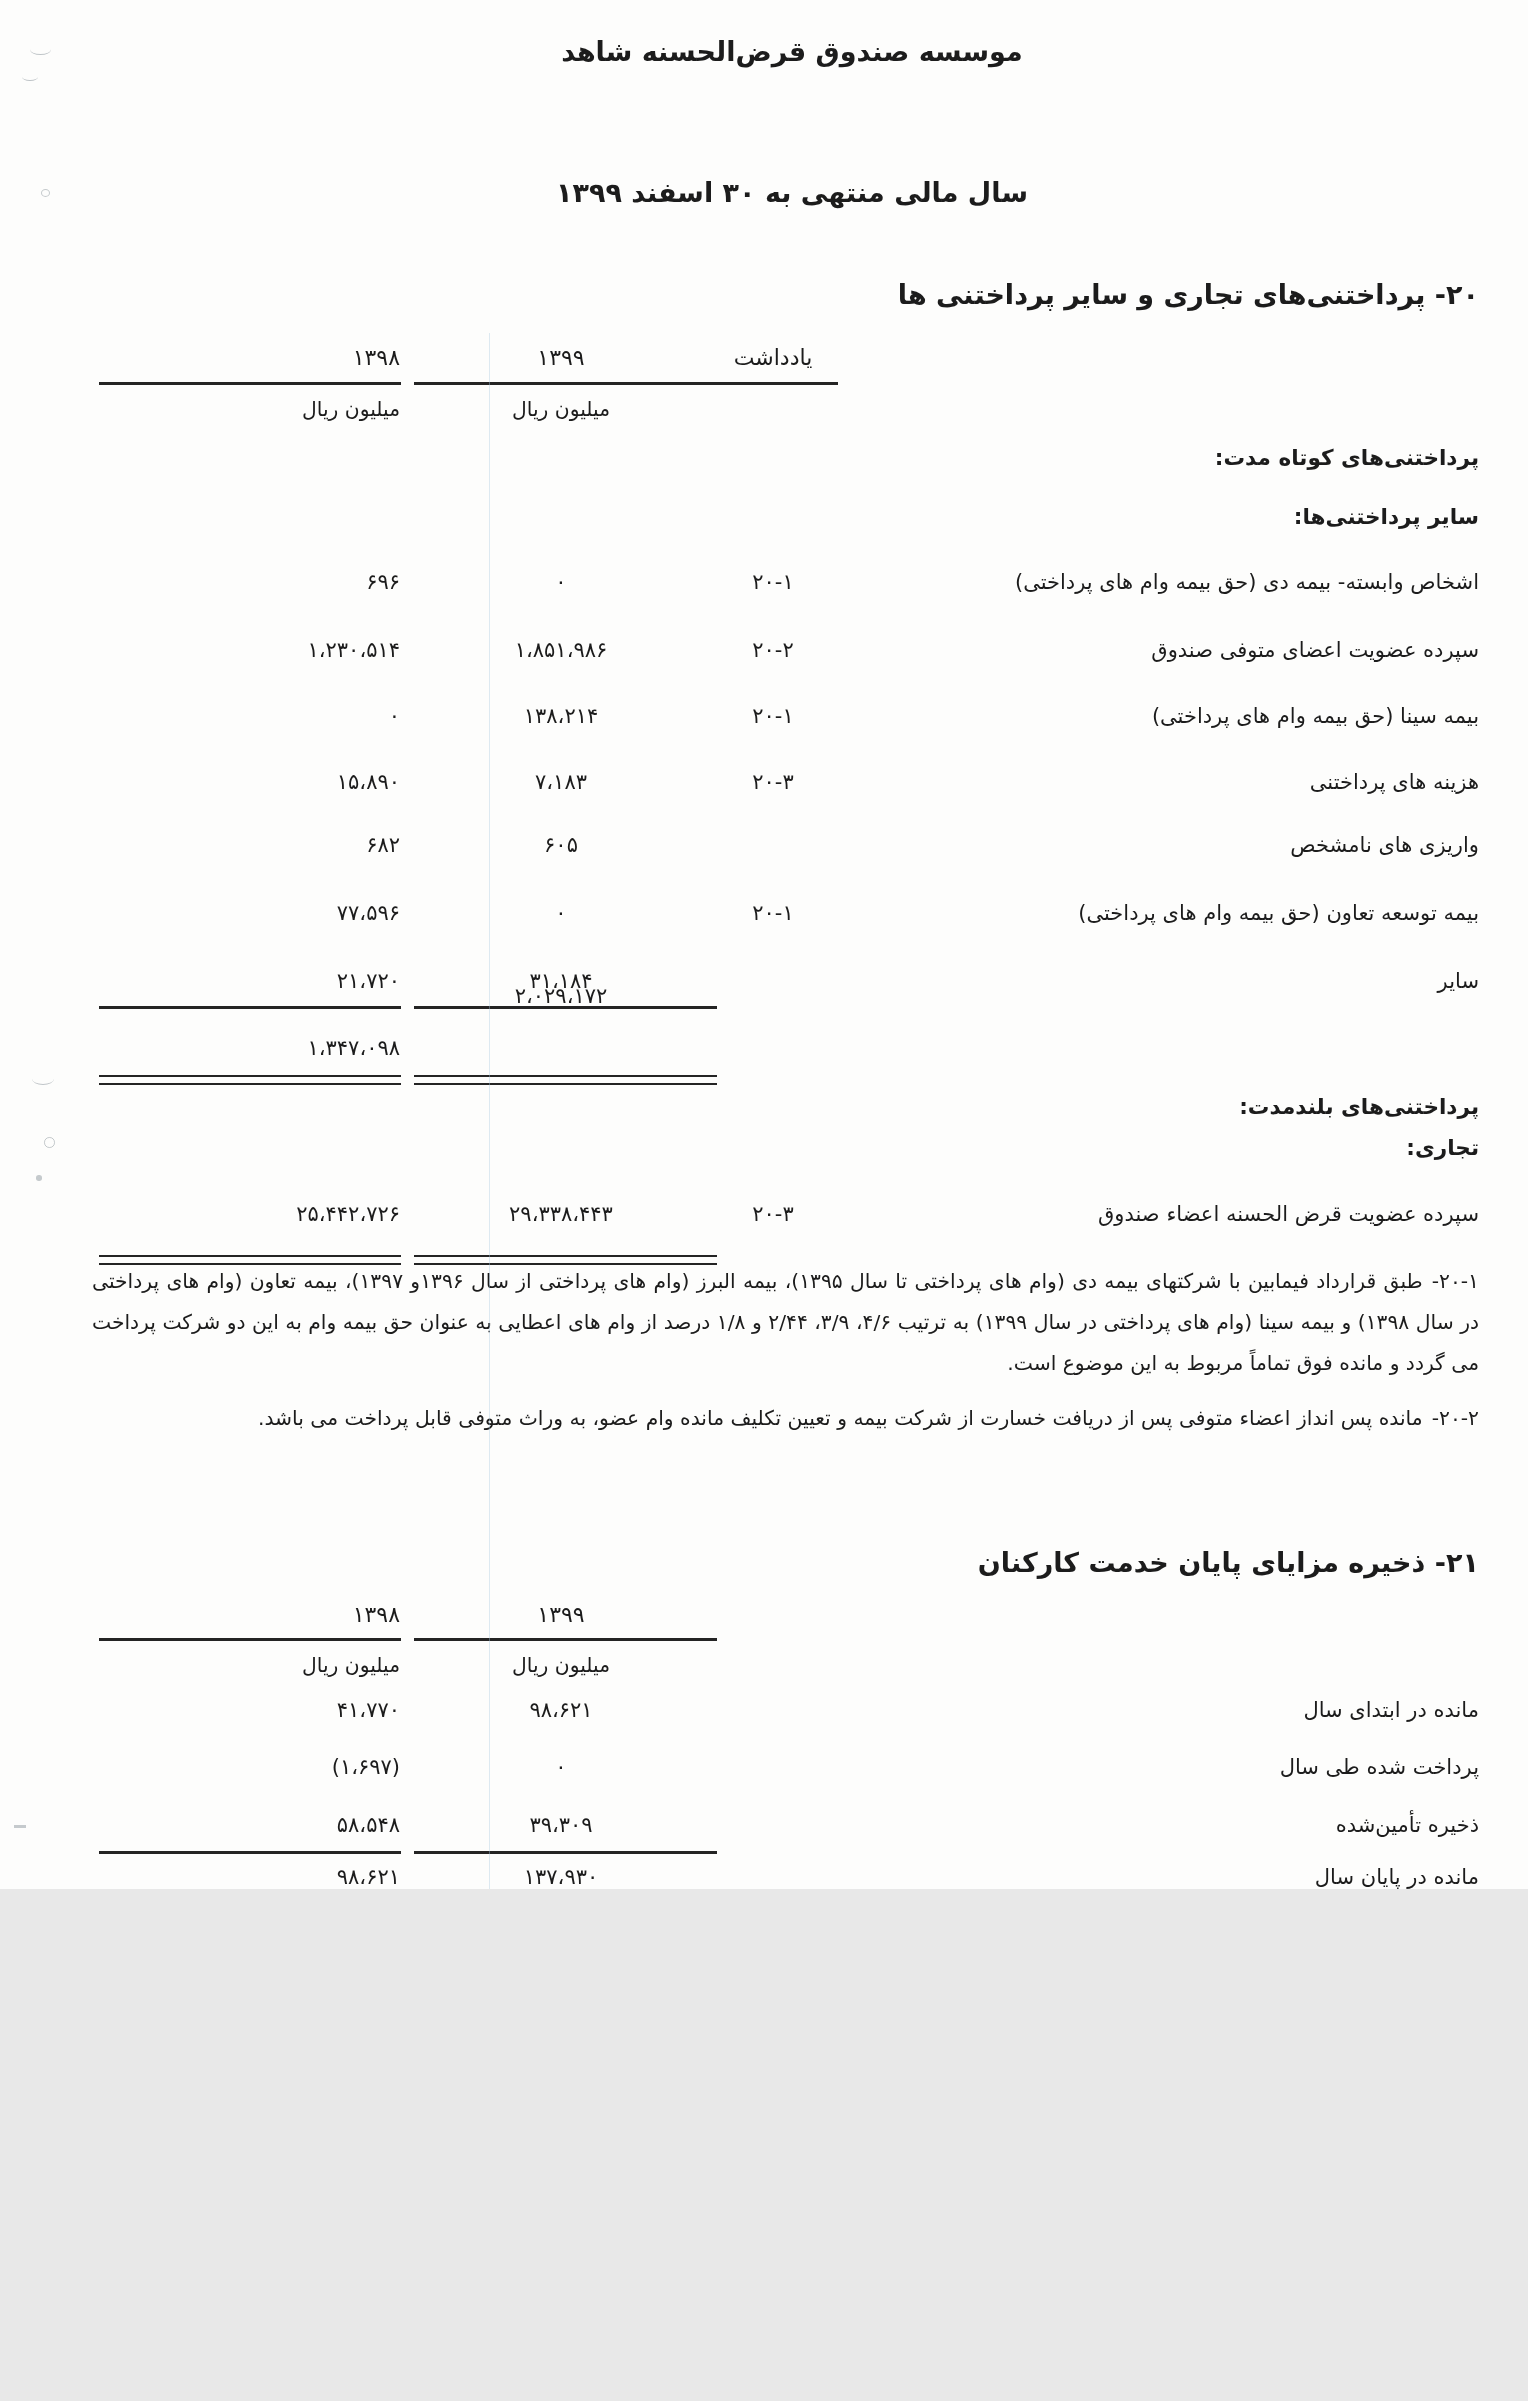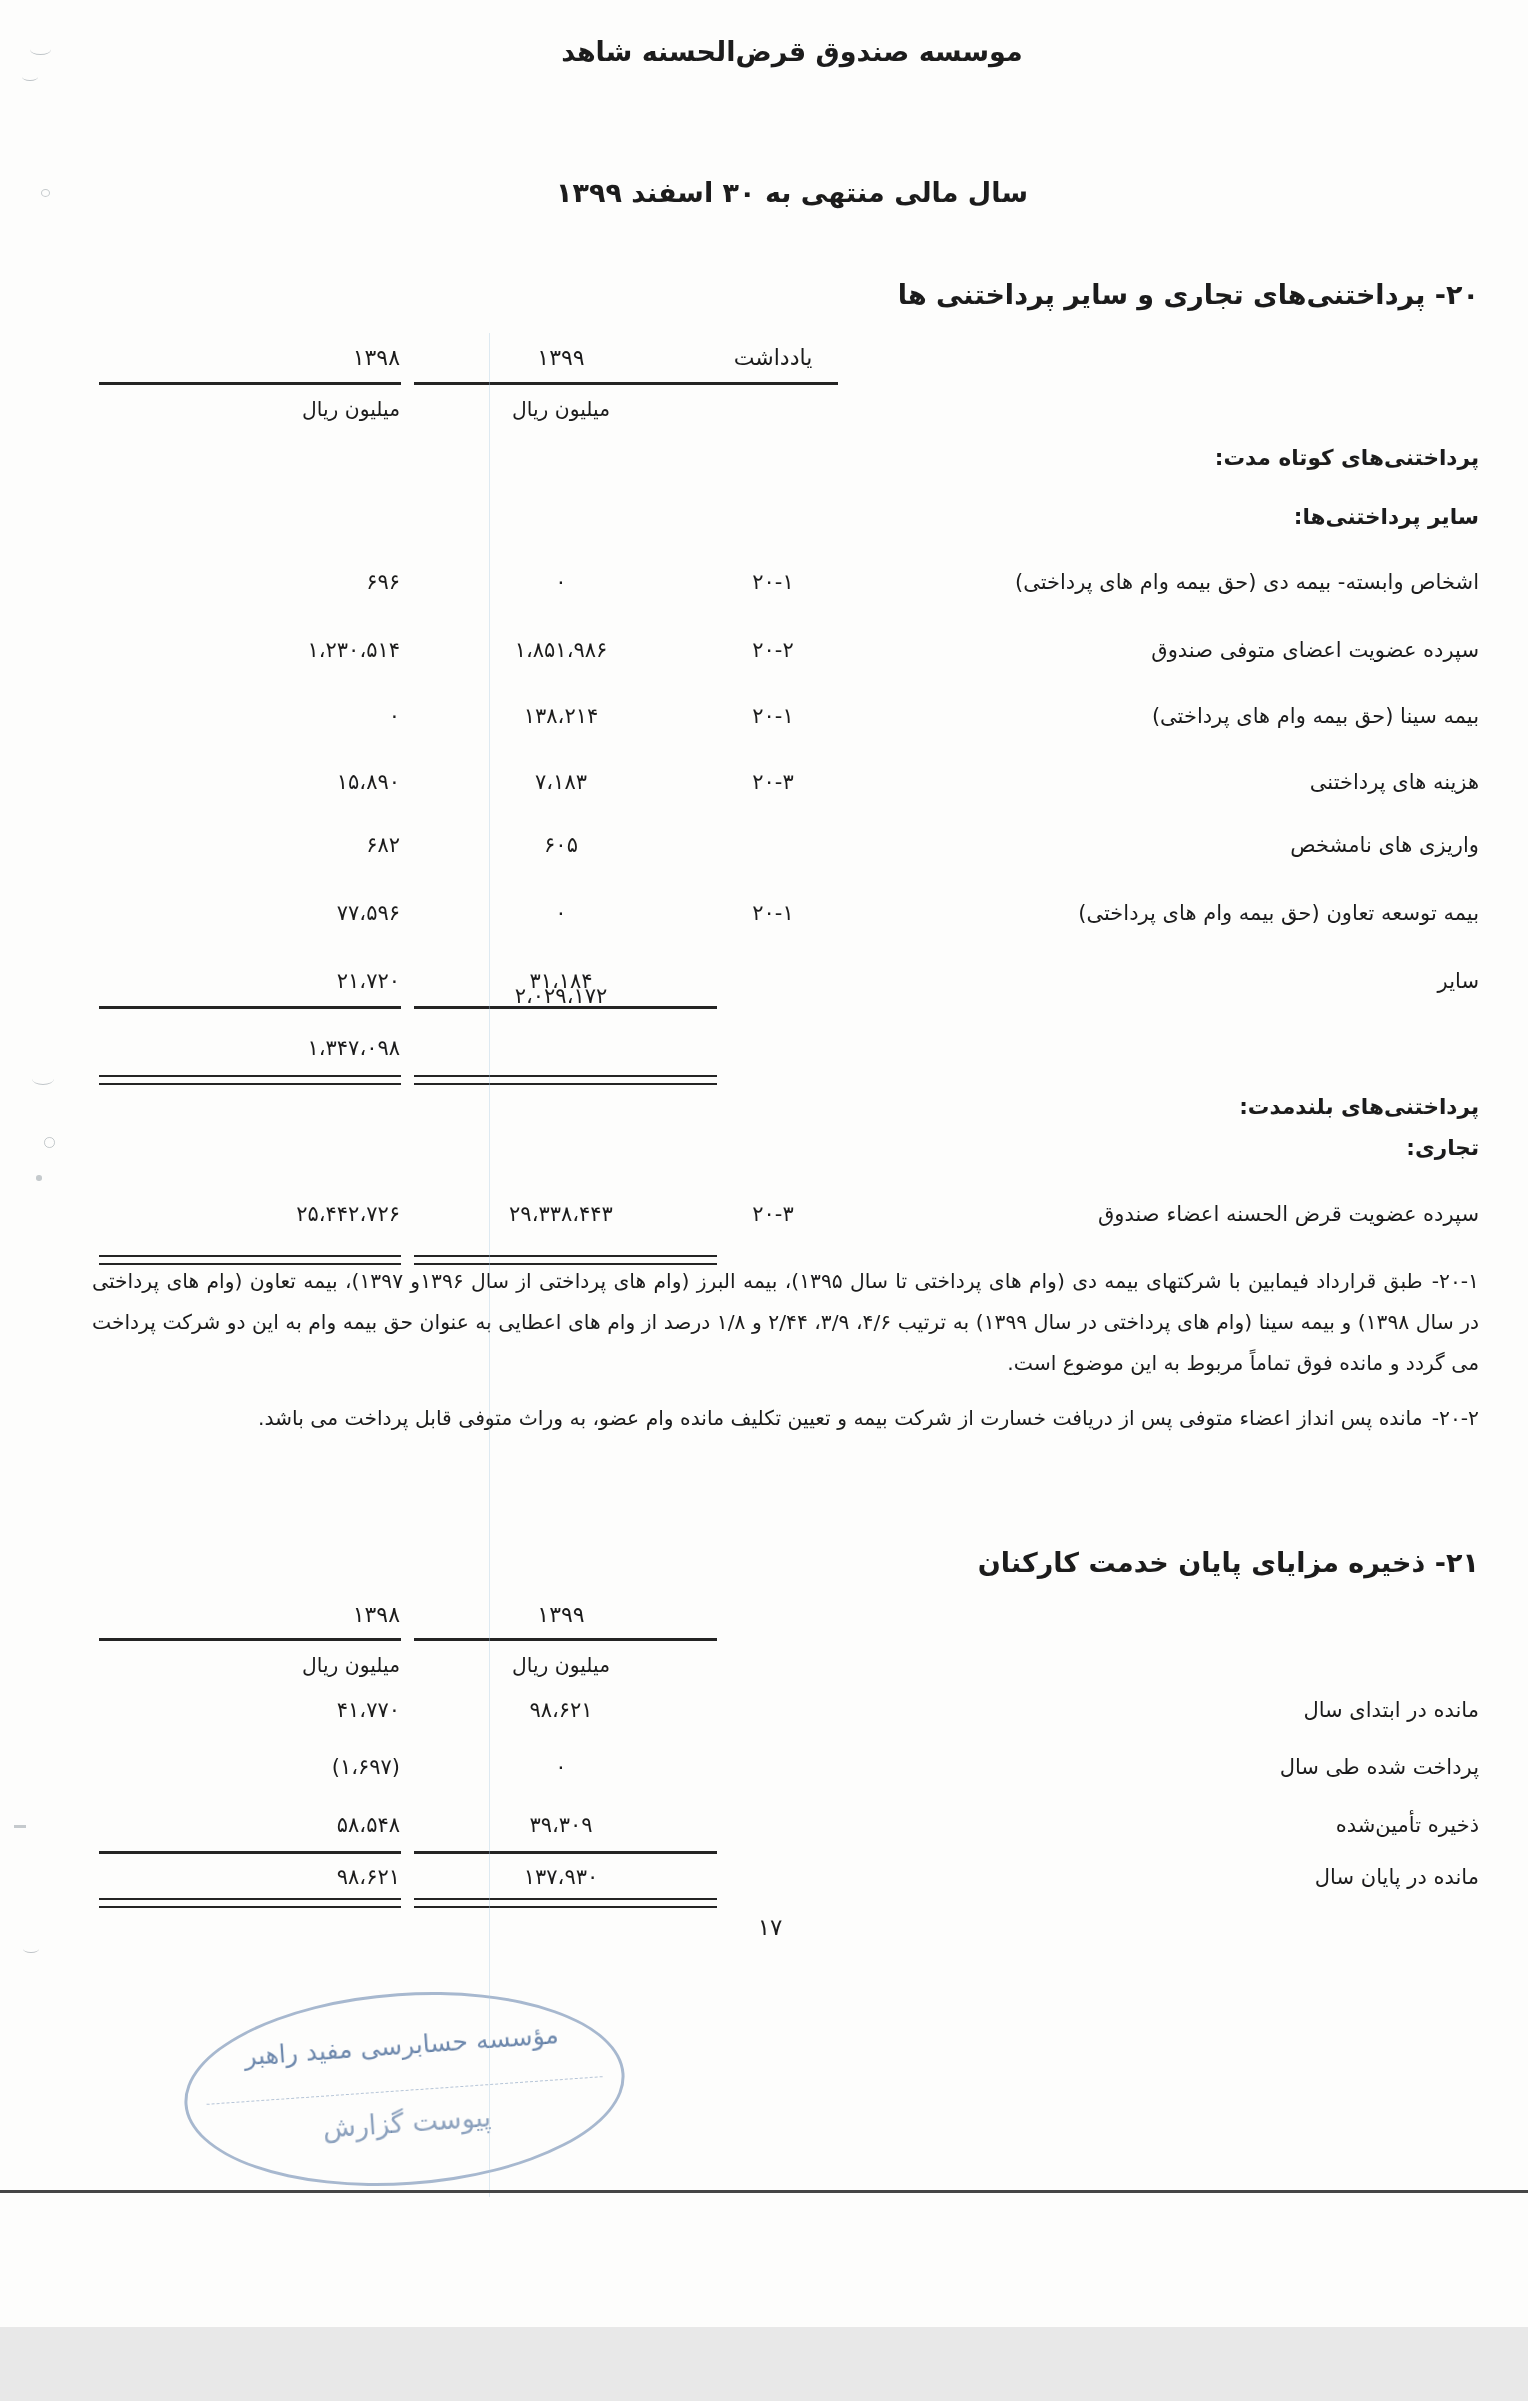--- a/index.html
+++ b/index.html
@@ -1,17 +1,17 @@
 <!DOCTYPE html>
 <html lang="fa" style="font-size:10px"><head>
 <meta charset="utf-8">
 <style>
   html,body{margin:0;padding:0;background:#e8e8e8;}
   .page{
-    position:relative; width:1528px; height:2327px;
+    position:relative; width:1528px; height:1889px;
     background:#fdfdfc; overflow:hidden;
     direction:rtl;
     font-family:"DejaVu Sans", sans-serif;
     color:#1c1c1c;
   }
   .abs{position:absolute;}
   .hdr{left:330px;width:924px;text-align:center;font-size:27px;font-weight:bold;letter-spacing:0.6px;}
   .sect{right:49px;font-size:27px;font-weight:bold;white-space:nowrap;}
   .colhead{font-size:22px;}
   .unit{font-size:20.3px;}

